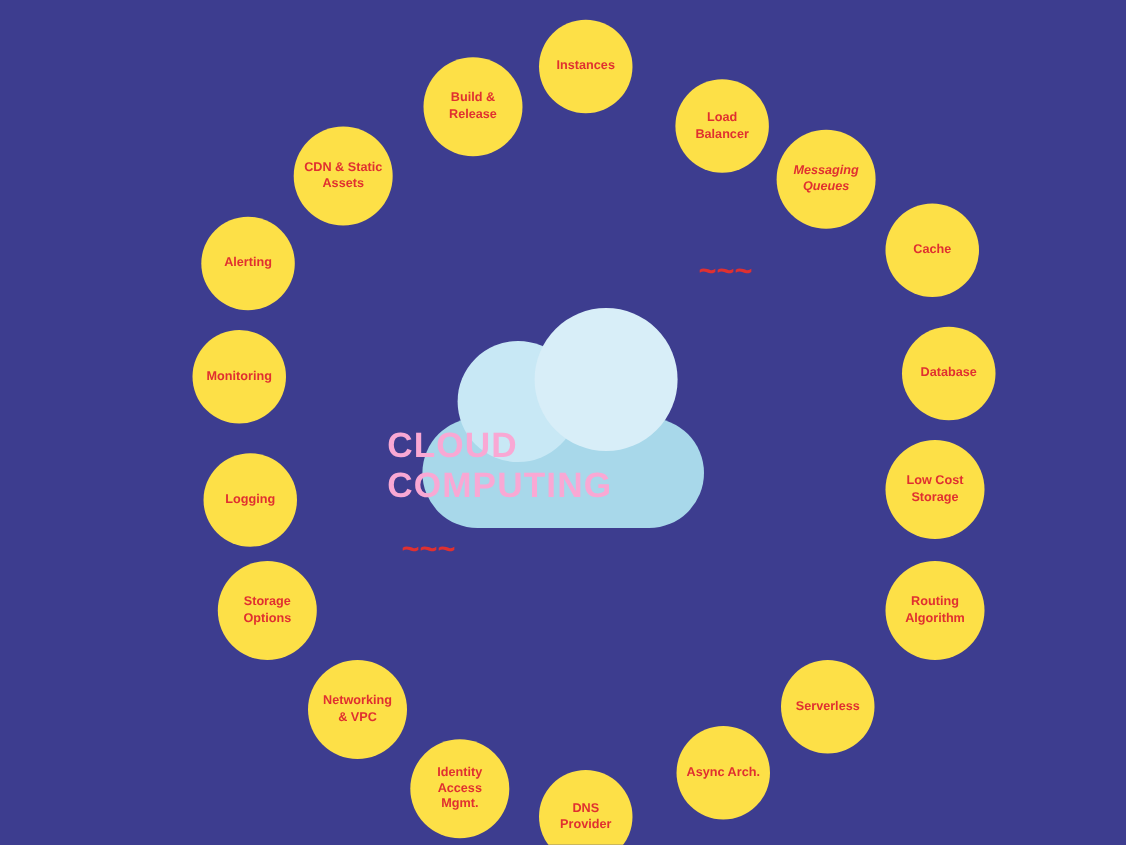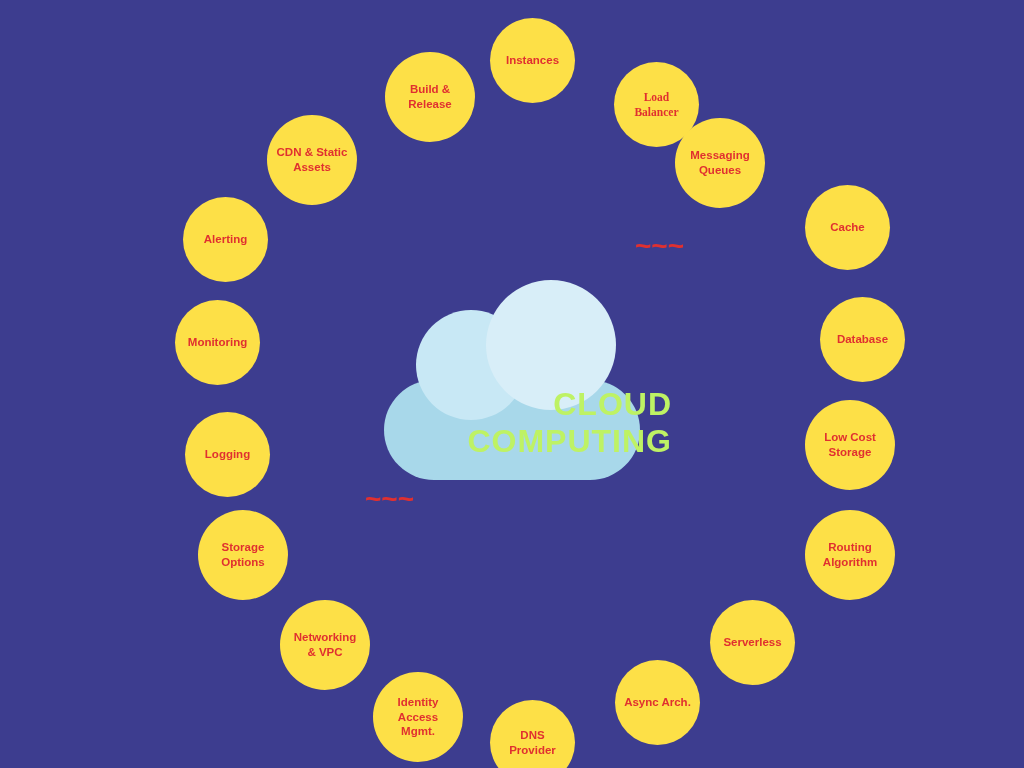--- a/index.html
+++ b/index.html
@@ -76,24 +76,24 @@
       height: 130px;
       background: #d8eef8;
       border-radius: 50%;
     }
 
     .cloud-text {
       position: absolute;
       bottom: 20px;
       left: 0;
       right: 0;
-      text-align: right;
+      text-align: left;
       font-size: 32px;
       font-weight: 900;
-      color: #bef264;
+      color: #f9a8d4;
       line-height: 1.15;
       z-index: 10;
       text-transform: uppercase;
       letter-spacing: 1px;
     }
 
     
     .squiggle {
       position: absolute;
       font-size: 28px;
@@ -114,24 +114,24 @@
     </div>
   </div>
 </div>
 
 <div class="squiggle" style="top: 230px; left: 635px;">~~~</div>
 <div class="squiggle" style="top: 483px; left: 365px;">~~~</div>
 
 <div class="circle-node" style="top: 18px; left: 490px; width: 85px; height: 85px;">
     <span>Instances</span>
   </div>
-<div class="circle-node" style="top: 62px; left: 614px; width: 85px; height: 85px; font-family: Liberation Serif, serif;">
+<div class="circle-node" style="top: 72px; left: 614px; width: 85px; height: 85px;">
     <span>Load Balancer</span>
   </div>
-<div class="circle-node" style="top: 118px; left: 675px; width: 90px; height: 90px;">
+<div class="circle-node" style="top: 118px; left: 706px; width: 90px; height: 90px; font-style: italic;">
     <span>Messaging Queues</span>
   </div>
 <div class="circle-node" style="top: 185px; left: 805px; width: 85px; height: 85px;">
     <span>Cache</span>
   </div>
 <div class="circle-node" style="top: 297px; left: 820px; width: 85px; height: 85px;">
     <span>Database</span>
   </div>
 <div class="circle-node" style="top: 400px; left: 805px; width: 90px; height: 90px; text-align: center;">
     <span>Low Cost Storage</span>

